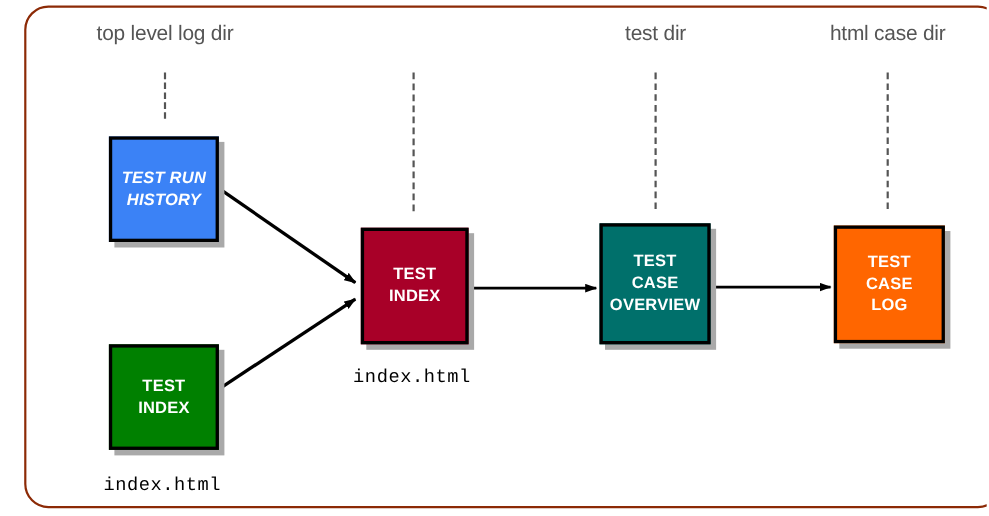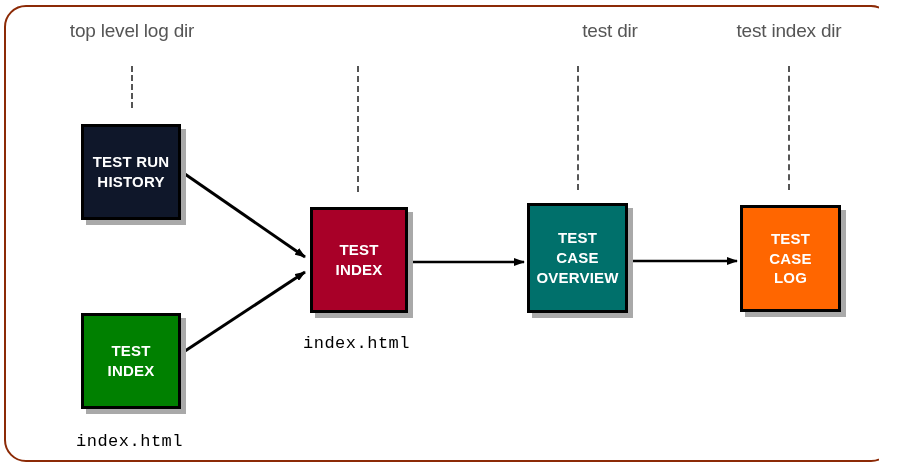--- a/index.html
+++ b/index.html
@@ -9,20 +9,21 @@
   }
   body {
     font-family: "Liberation Sans", sans-serif;
   }
   #canvas {
     position: relative;
     width: 879px;
     height: 469px;
     background: #ffffff;
     overflow: hidden;
+    margin-left: 18px;
   }
   .frame {
     position: absolute;
     left: 4px;
     top: 5px;
     width: 889px;
     height: 457px;
     border: 2px solid #8c2a06;
     border-radius: 22px;
     box-sizing: border-box;
@@ -81,41 +82,41 @@
   }
 </style>
 </head>
 <body>
 
 <div id="canvas">
 
   <div class="frame"></div>
 
   <div class="col-label" style="left:132px; top:20px;">top level log dir</div>
-  <div class="col-label" style="left:610px; top:20px;">test dir</div>
-  <div class="col-label" style="left:789px; top:20px;">test index dir</div>
+  <div class="col-label" style="left:578px; top:20px;">test dir</div>
+  <div class="col-label" style="left:789px; top:20px;">html case dir</div>
 
   <div class="dashline" style="left:132px; top:66px; height:42px;"></div>
   <div class="dashline" style="left:358px; top:66px; height:126px;"></div>
   <div class="dashline" style="left:578px; top:66px; height:124px;"></div>
   <div class="dashline" style="left:789px; top:66px; height:124px;"></div>
 
   <svg class="edges" viewBox="0 0 899 469">
     <defs>
       <marker id="arrowhead" markerWidth="11" markerHeight="8" refX="10" refY="4" orient="auto" markerUnits="userSpaceOnUse">
         <path d="M 0 0 L 11 4 L 0 8 z" fill="#000000"></path>
       </marker>
     </defs>
     <line x1="182" y1="172" x2="305" y2="257" stroke="#000000" stroke-width="3" marker-end="url(#arrowhead)"></line>
     <line x1="182" y1="353" x2="305" y2="272" stroke="#000000" stroke-width="3" marker-end="url(#arrowhead)"></line>
     <line x1="409" y1="262" x2="524" y2="262" stroke="#000000" stroke-width="2.5" marker-end="url(#arrowhead)"></line>
     <line x1="629" y1="261" x2="737" y2="261" stroke="#000000" stroke-width="2.5" marker-end="url(#arrowhead)"></line>
   </svg>
 
-  <div class="node" style="left:81px; top:124px; width:100px; height:96px; background:#0f172a;">
+  <div class="node" style="left:81px; top:124px; width:100px; height:96px; background:#3b82f6;font-style:italic;">
     <div>
       <span>TEST RUN</span>
       <span>HISTORY</span>
     </div>
   </div>
 
   <div class="node" style="left:81px; top:313px; width:100px; height:96px; background:#008000;">
     <div>
       <span>TEST</span>
       <span>INDEX</span>

